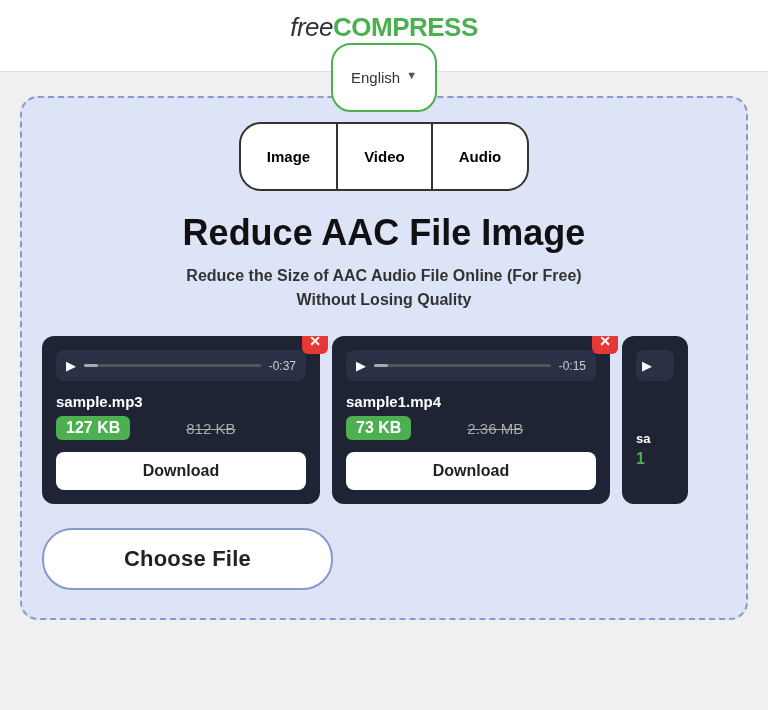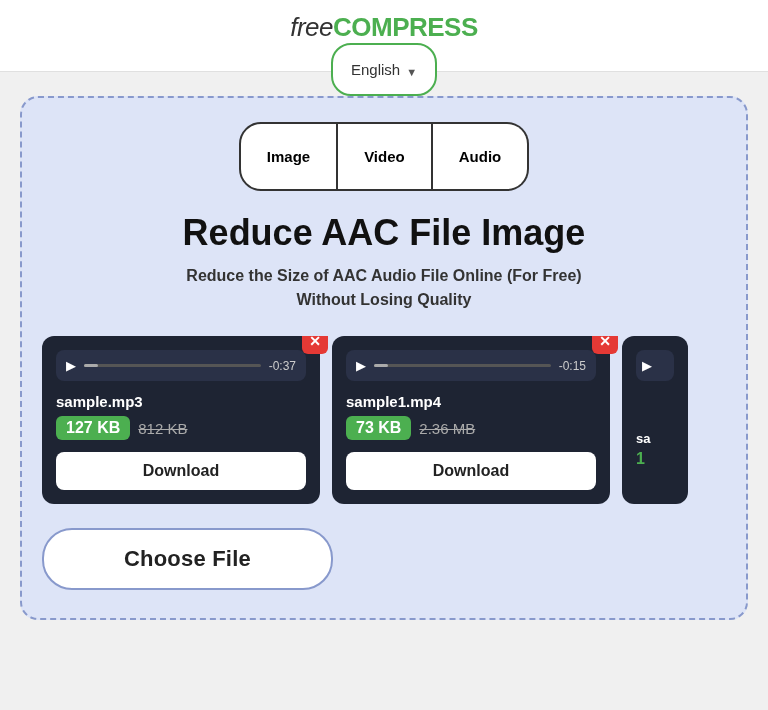--- a/index.html
+++ b/index.html
@@ -35,26 +35,26 @@
     .logo-compress {
       color: #4caf50;
       font-weight: 800;
       font-style: normal;
       text-transform: uppercase;
     }
     .lang-button {
       border: 2px solid #4caf50;
       background: white;
       color: #333;
-      padding: 16px 18px;
+      padding: 24px 18px;
       border-radius: 20px;
       font-size: 15px;
       cursor: pointer;
       display: flex;
-      align-items: flex-end;
+      align-items: flex-start;
       gap: 6px;
       font-weight: 500;
     }
     .lang-button .chevron {
       font-size: 11px;
       color: #555;
     }
 
     
     .main {
@@ -208,20 +208,21 @@
       font-weight: 800;
       font-size: 16px;
       padding: 3px 10px;
       border-radius: 6px;
     }
     .size-old {
       color: #aaa;
       font-size: 15px;
       text-decoration: line-through;
       font-weight: 500;
+      margin-left: 48px;
     }
     .download-btn {
       width: 100%;
       background: white;
       border: none;
       border-radius: 8px;
       padding: 10px;
       font-size: 16px;
       font-weight: 600;
       color: #222;

